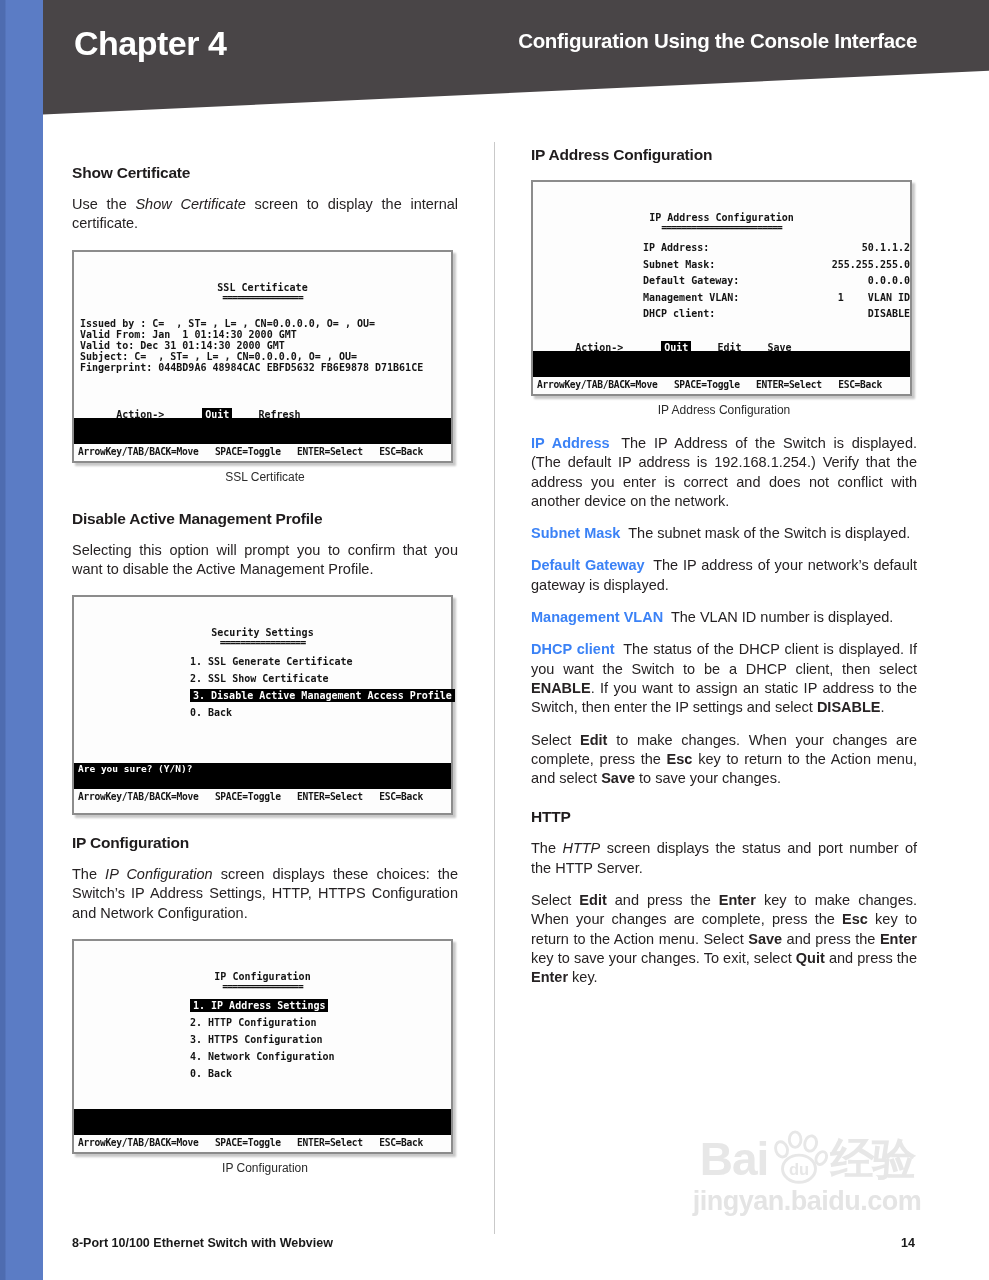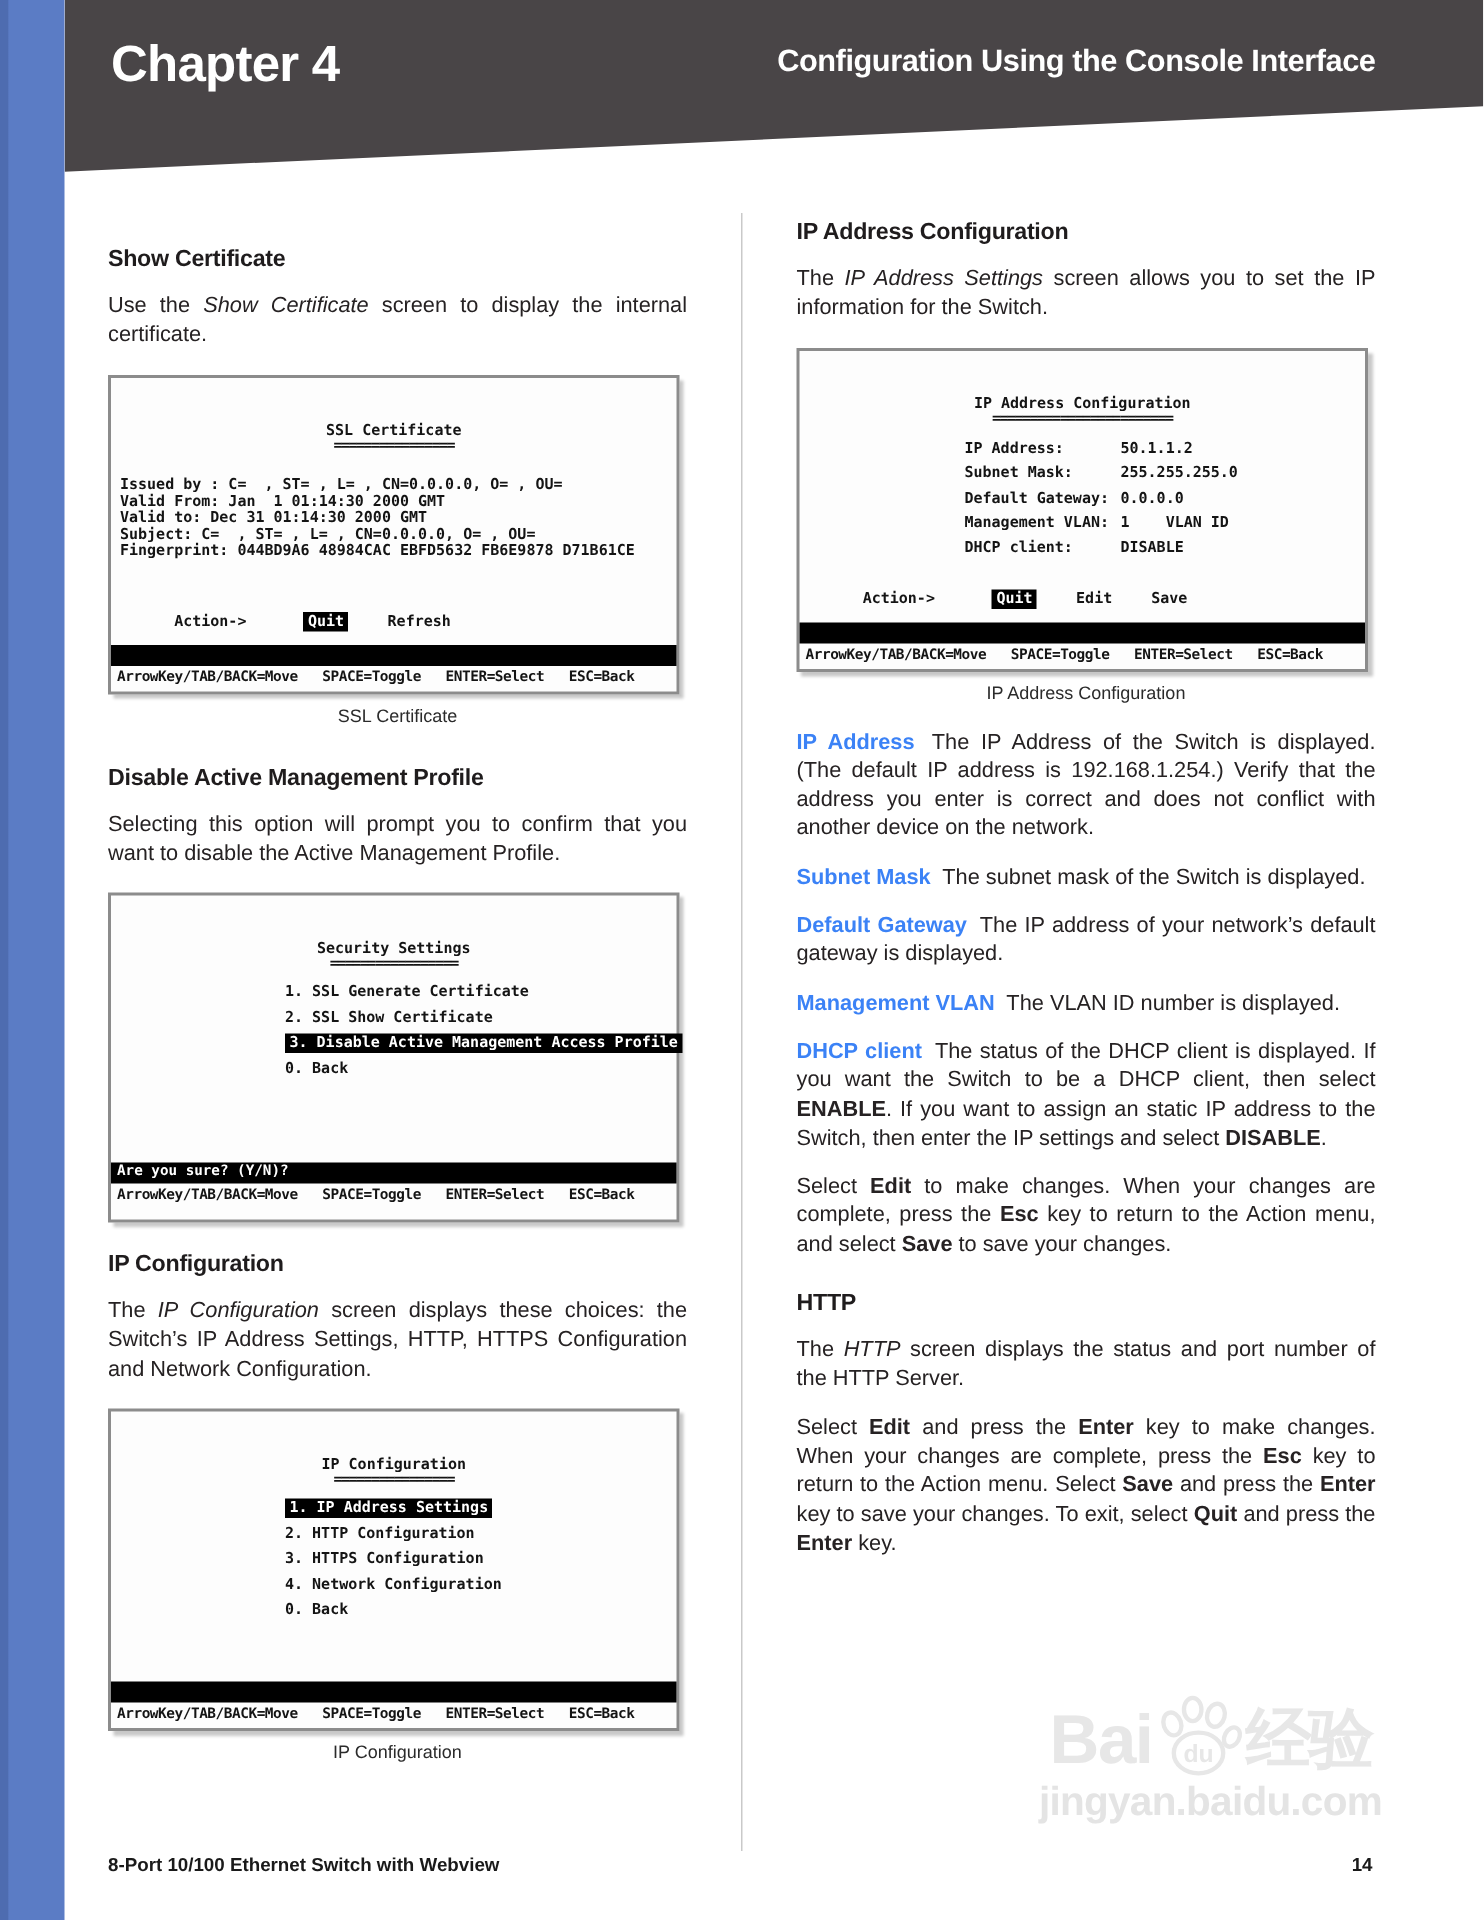--- a/index.html
+++ b/index.html
@@ -38,27 +38,27 @@
   }
   .t-title{text-align:center;margin-top:30px;line-height:11px;white-space:pre;}
   .t-underline{text-align:center;line-height:9px;white-space:pre;letter-spacing:-1px;}
   .t-lines{margin-top:16px;padding-left:6px;}
   .t-line{line-height:11px;white-space:pre;}
   .t-menu{margin-top:9px;padding-left:116px;}
   .t-menu.ind2{}
   .t-mitem{line-height:11px;margin-bottom:6px;white-space:pre;}
   .t-mitem .sel{background:#000;color:#fff;padding:1px 3px;}
   .t-fields{margin-top:10px;padding-left:110px;}
-  .t-frow{display:flex;line-height:11px;margin-bottom:5.5px;white-space:pre;}
+  .t-frow{display:flex;line-height:11px;margin-bottom:5.5px;white-space:pre;justify-content:space-between;}
   .t-flabel{width:104px;}
   .t-action{position:absolute;left:6px;bottom:30px;white-space:pre;}
   .t-alabel{margin-right:38px;}
   .t-act{margin-right:26px;}
   .t-act.sel{background:#000;color:#fff;padding:1px 3px;}
-  .t-bar{position:absolute;left:0;right:0;bottom:17px;height:14px;background:#000;color:#fff;line-height:11px;padding-left:4px;white-space:pre;font-size:9.5px;}
+  .t-bar{position:absolute;left:0;right:0;bottom:17px;height:26px;background:#000;color:#fff;line-height:11px;padding-left:4px;white-space:pre;font-size:9.5px;}
   .t-bar.mid{bottom:24px;}
   .t-keys{position:absolute;left:4px;bottom:4px;line-height:11px;white-space:pre;font-size:9.6px;letter-spacing:-0.3px;}
   .t-keys.up{bottom:11px;}
   .cap-after{margin-top:7px;}
   
   .footer-left{position:absolute;left:72px;top:1236px;font-size:12.5px;font-weight:bold;color:#1a1a1a;}
   .footer-right{position:absolute;right:74px;top:1236px;font-size:12.5px;font-weight:bold;color:#1a1a1a;}
   
   .watermark{position:absolute;right:52px;top:1128px;width:260px;text-align:center;color:#e7e7e7;user-select:none;}
   .wm-row{display:flex;align-items:center;justify-content:center;}
@@ -134,21 +134,20 @@
     <div class="t-bar"></div>
     <div class="t-keys">ArrowKey/TAB/BACK=Move   SPACE=Toggle   ENTER=Select   ESC=Back</div>
   </div>
   <div class="caption cap-after">IP Configuration</div>
 
 </div>
 
 <div class="col col-right">
 
   <h3 class="h-mt4">IP Address Configuration</h3>
-  <p class="body"><span>The </span><span class="seg-i">IP Address Settings</span><span> screen allows you to set the IP information for the Switch.</span></p>
 
   <div class="terminal" style="height:212px">
     <div class="t-title">IP Address Configuration</div>
     <div class="t-underline">========================</div>
     <div class="t-fields">
       <div class="t-frow"><span class="t-flabel">IP Address:</span><span>50.1.1.2</span></div>
       <div class="t-frow"><span class="t-flabel">Subnet Mask:</span><span>255.255.255.0</span></div>
       <div class="t-frow"><span class="t-flabel">Default Gateway:</span><span>0.0.0.0</span></div>
       <div class="t-frow"><span class="t-flabel">Management VLAN:</span><span>1    VLAN ID</span></div>
       <div class="t-frow"><span class="t-flabel">DHCP client:</span><span>DISABLE</span></div>

